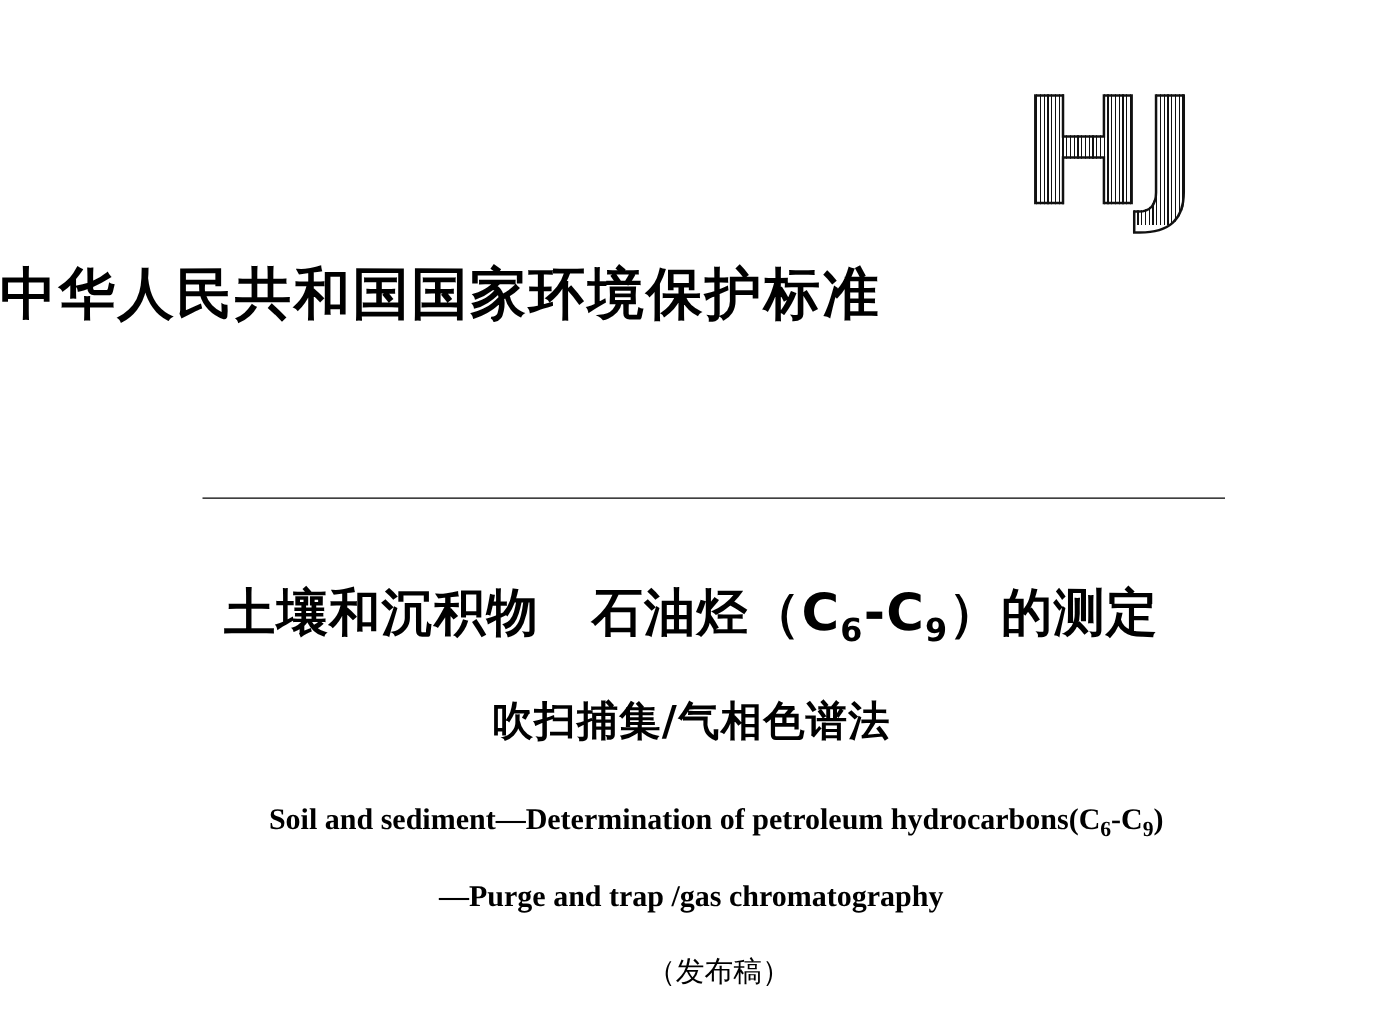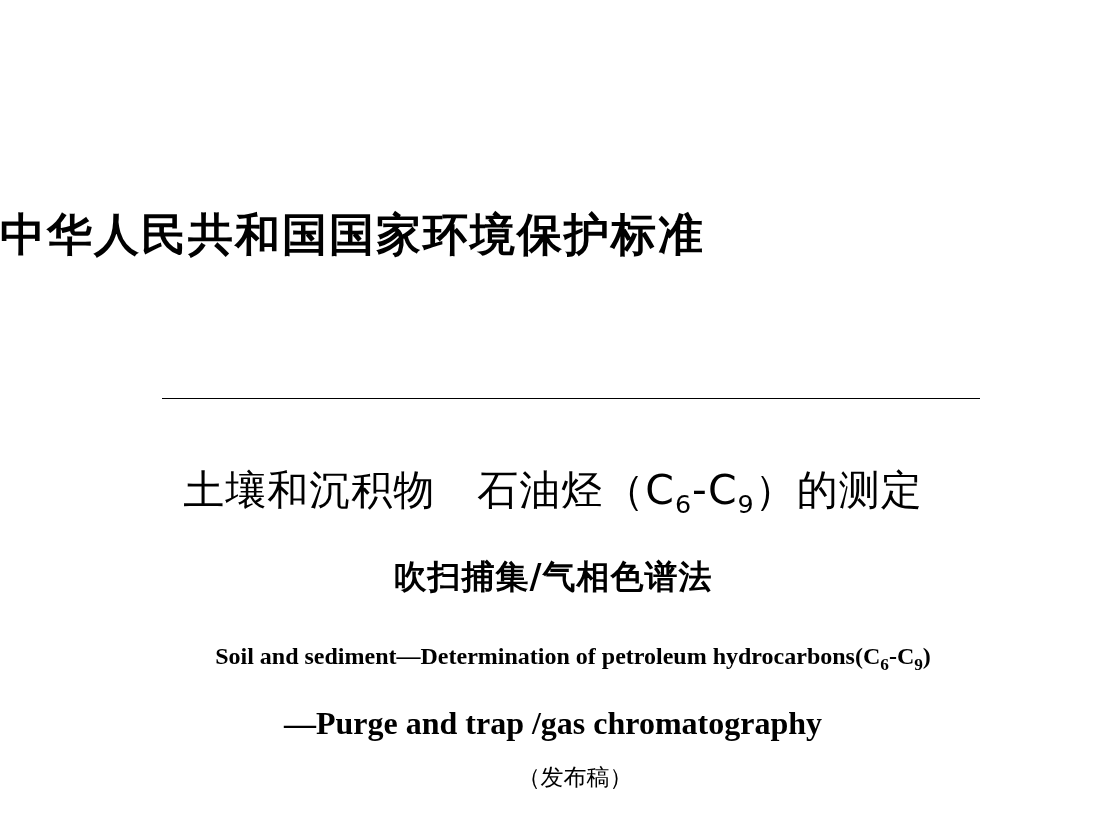--- a/index.html
+++ b/index.html
@@ -82,21 +82,21 @@
   }
 
   
   .cn-title {
     position: absolute;
     top: 470px;
     left: 0;
     width: 100%;
     text-align: center;
     font-family: "DejaVu Sans", sans-serif;
-    font-weight: 400;
+    font-weight: 700;
     font-size: 41px;
     line-height: 1.0;
     letter-spacing: 1px;
   }
   .cn-title .sub {
     font-size: 0.62em;
     vertical-align: sub;
   }
   .cn-title-2 {
     position: absolute;
@@ -129,41 +129,42 @@
     vertical-align: sub;
   }
   .en-title-2 {
     position: absolute;
     top: 705px;
     left: 0;
     width: 100%;
     text-align: center;
     font-family: "Liberation Serif", serif;
     font-weight: 700;
-    font-size: 32px;
+    font-size: 24px;
   }
 
   
   .draft-note {
     position: absolute;
     top: 762px;
     left: 0;
     width: 100%;
     text-align: center;
     font-family: "DejaVu Sans", sans-serif;
     font-size: 23px;
     color: #000;
     padding-left: 22px;
   }
 </style>
 </head>
 <body>
 
 <div class="page">
 
+  <div class="emblem">HJ</div>
 
   <div class="org-line">中华人民共和国国家环境保护标准</div>
 
 
   <div class="rule"></div>
 
   <div class="cn-title">
     <span>土壤和沉积物　石油烃（C</span><span class="sub">6</span><span>-C</span><span class="sub">9</span><span>）的测定</span>
   </div>
 

